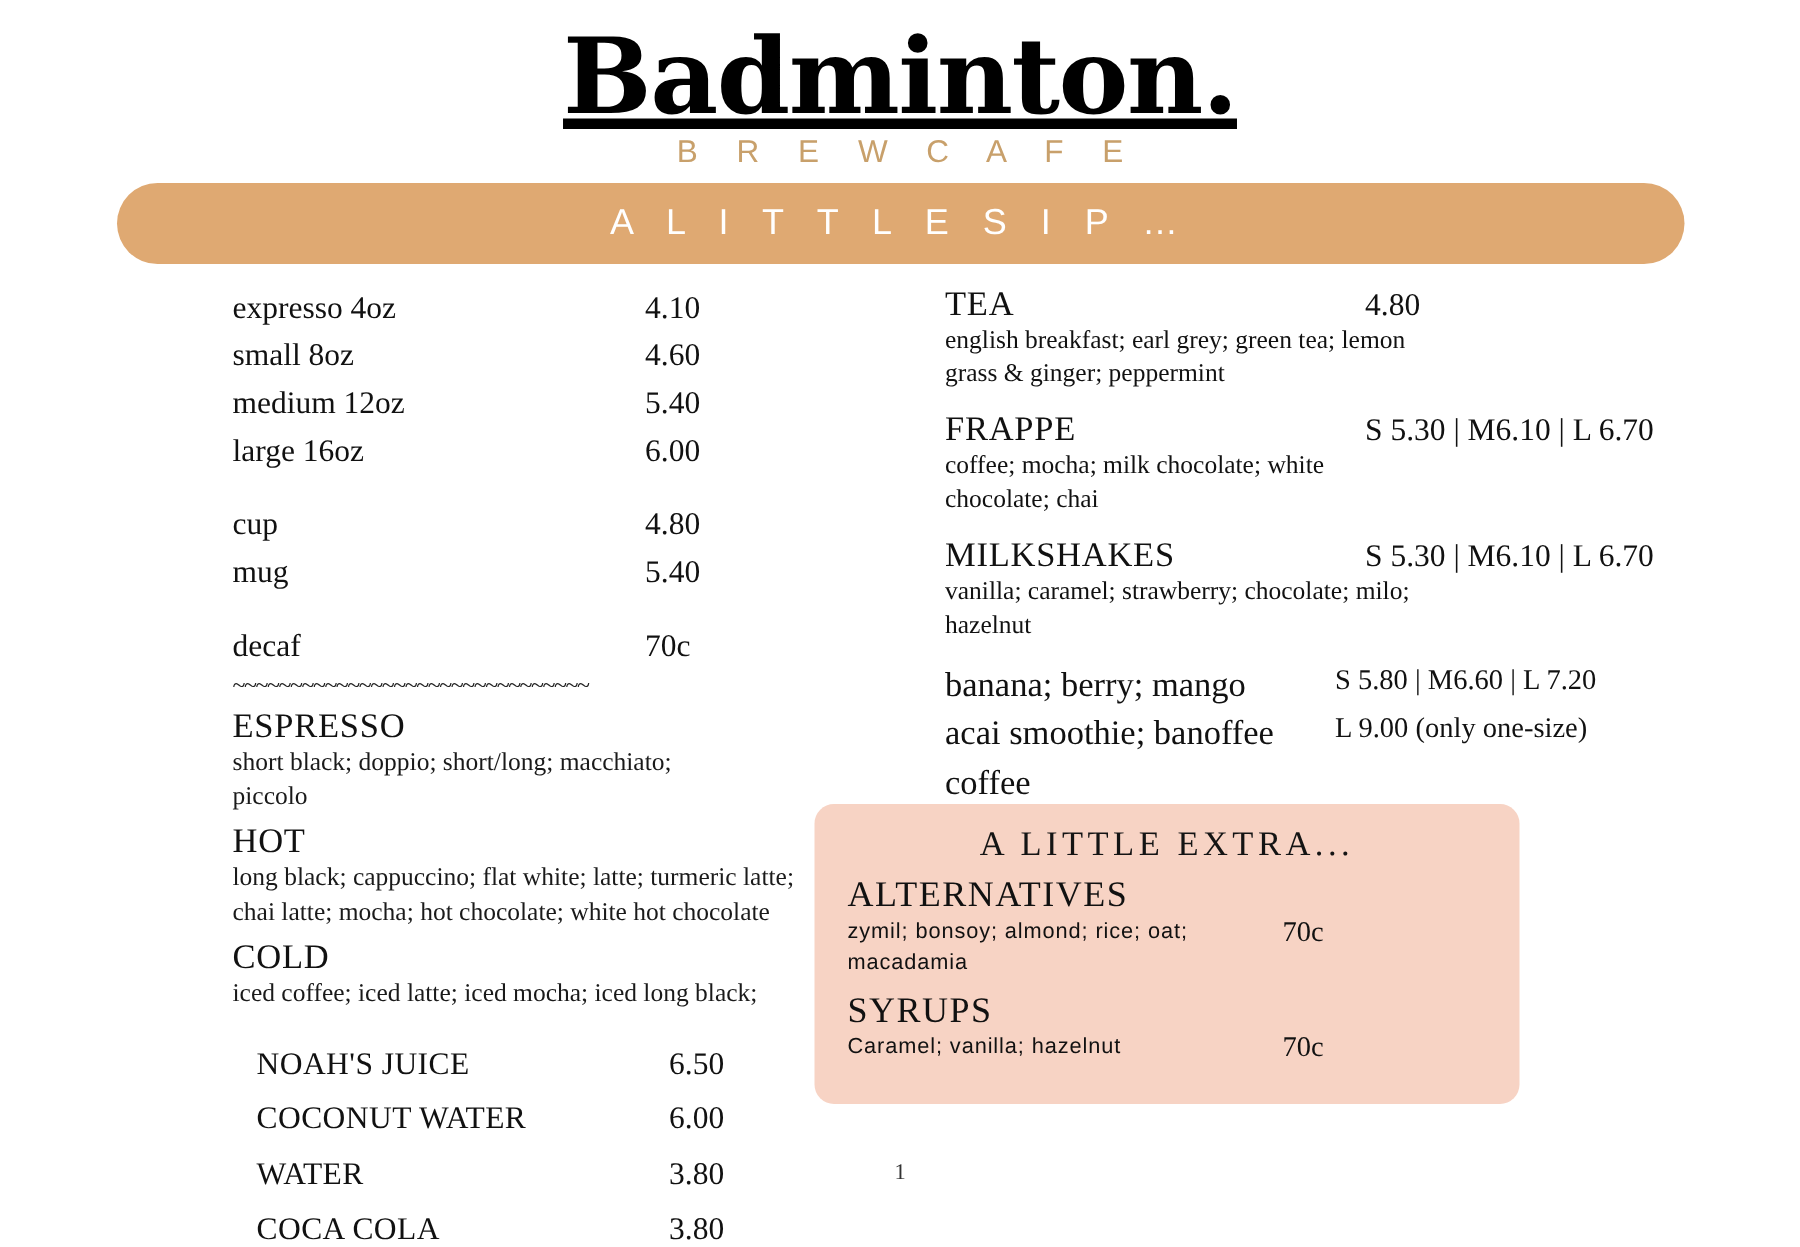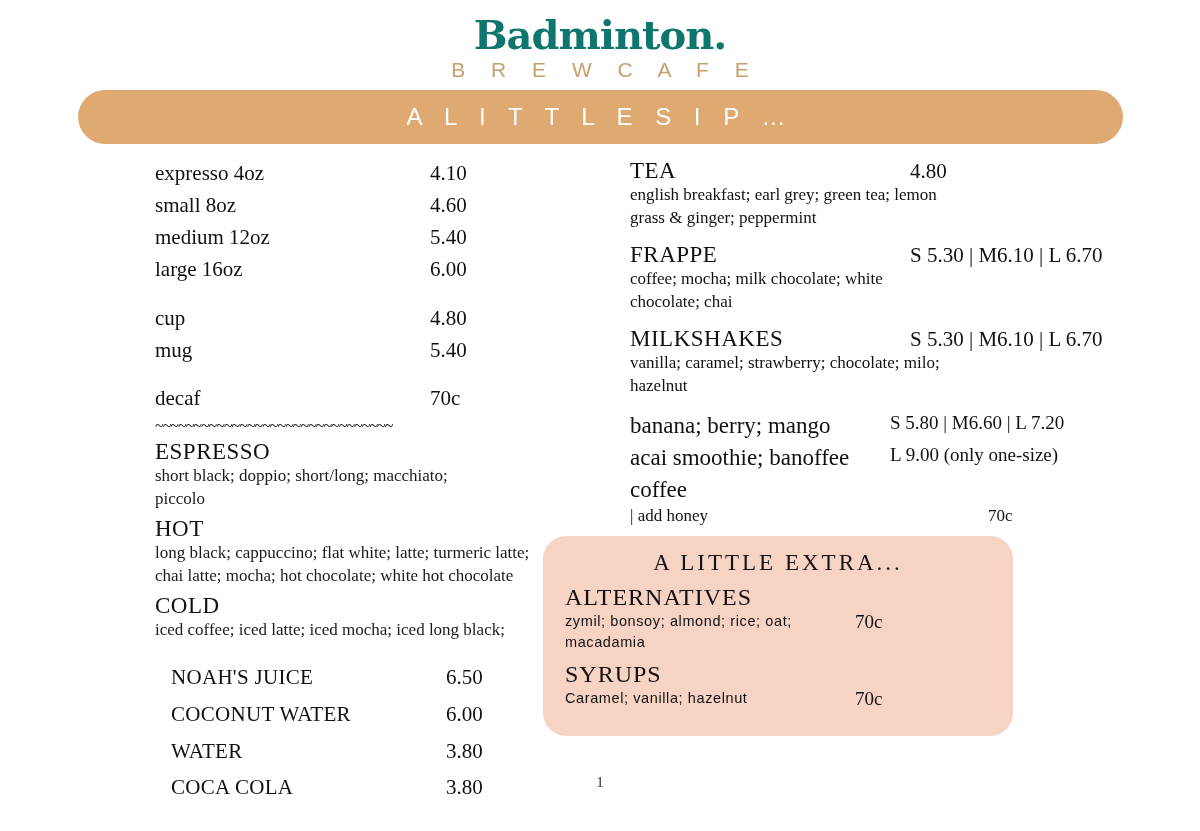--- a/index.html
+++ b/index.html
@@ -16,25 +16,26 @@
     overflow: hidden;
   }
 
   
   .brand {
     text-align: center;
     padding-top: 14px;
   }
   .brand-name {
     font-family: "DejaVu Serif", serif;
-    font-size: 40px;
+    font-size: 70px;
     font-weight: 700;
-    color: #0f766e;
+    color: #000000;
     letter-spacing: -1px;
     line-height: 1.05;
+    text-decoration: underline;
   }
   .brand-sub {
     font-family: "Liberation Sans", sans-serif;
     font-size: 21px;
     letter-spacing: 10px;
     color: #c8a06b;
     margin-top: 2px;
     margin-left: 10px;
     font-weight: 400;
   }
@@ -173,21 +174,21 @@
   }
 
   
   .extra-card {
     position: absolute;
     left: 543px;
     top: 536px;
     width: 470px;
     height: 200px;
     background: #f7d3c4;
-    border-radius: 23px;
+    border-radius: 13px;
     padding: 10px 0 0 0;
     box-sizing: border-box;
   }
   .extra-title {
     text-align: center;
     font-size: 23px;
     letter-spacing: 3px;
     color: #141414;
     font-family: "Liberation Serif", serif;
     margin-top: 4px;

